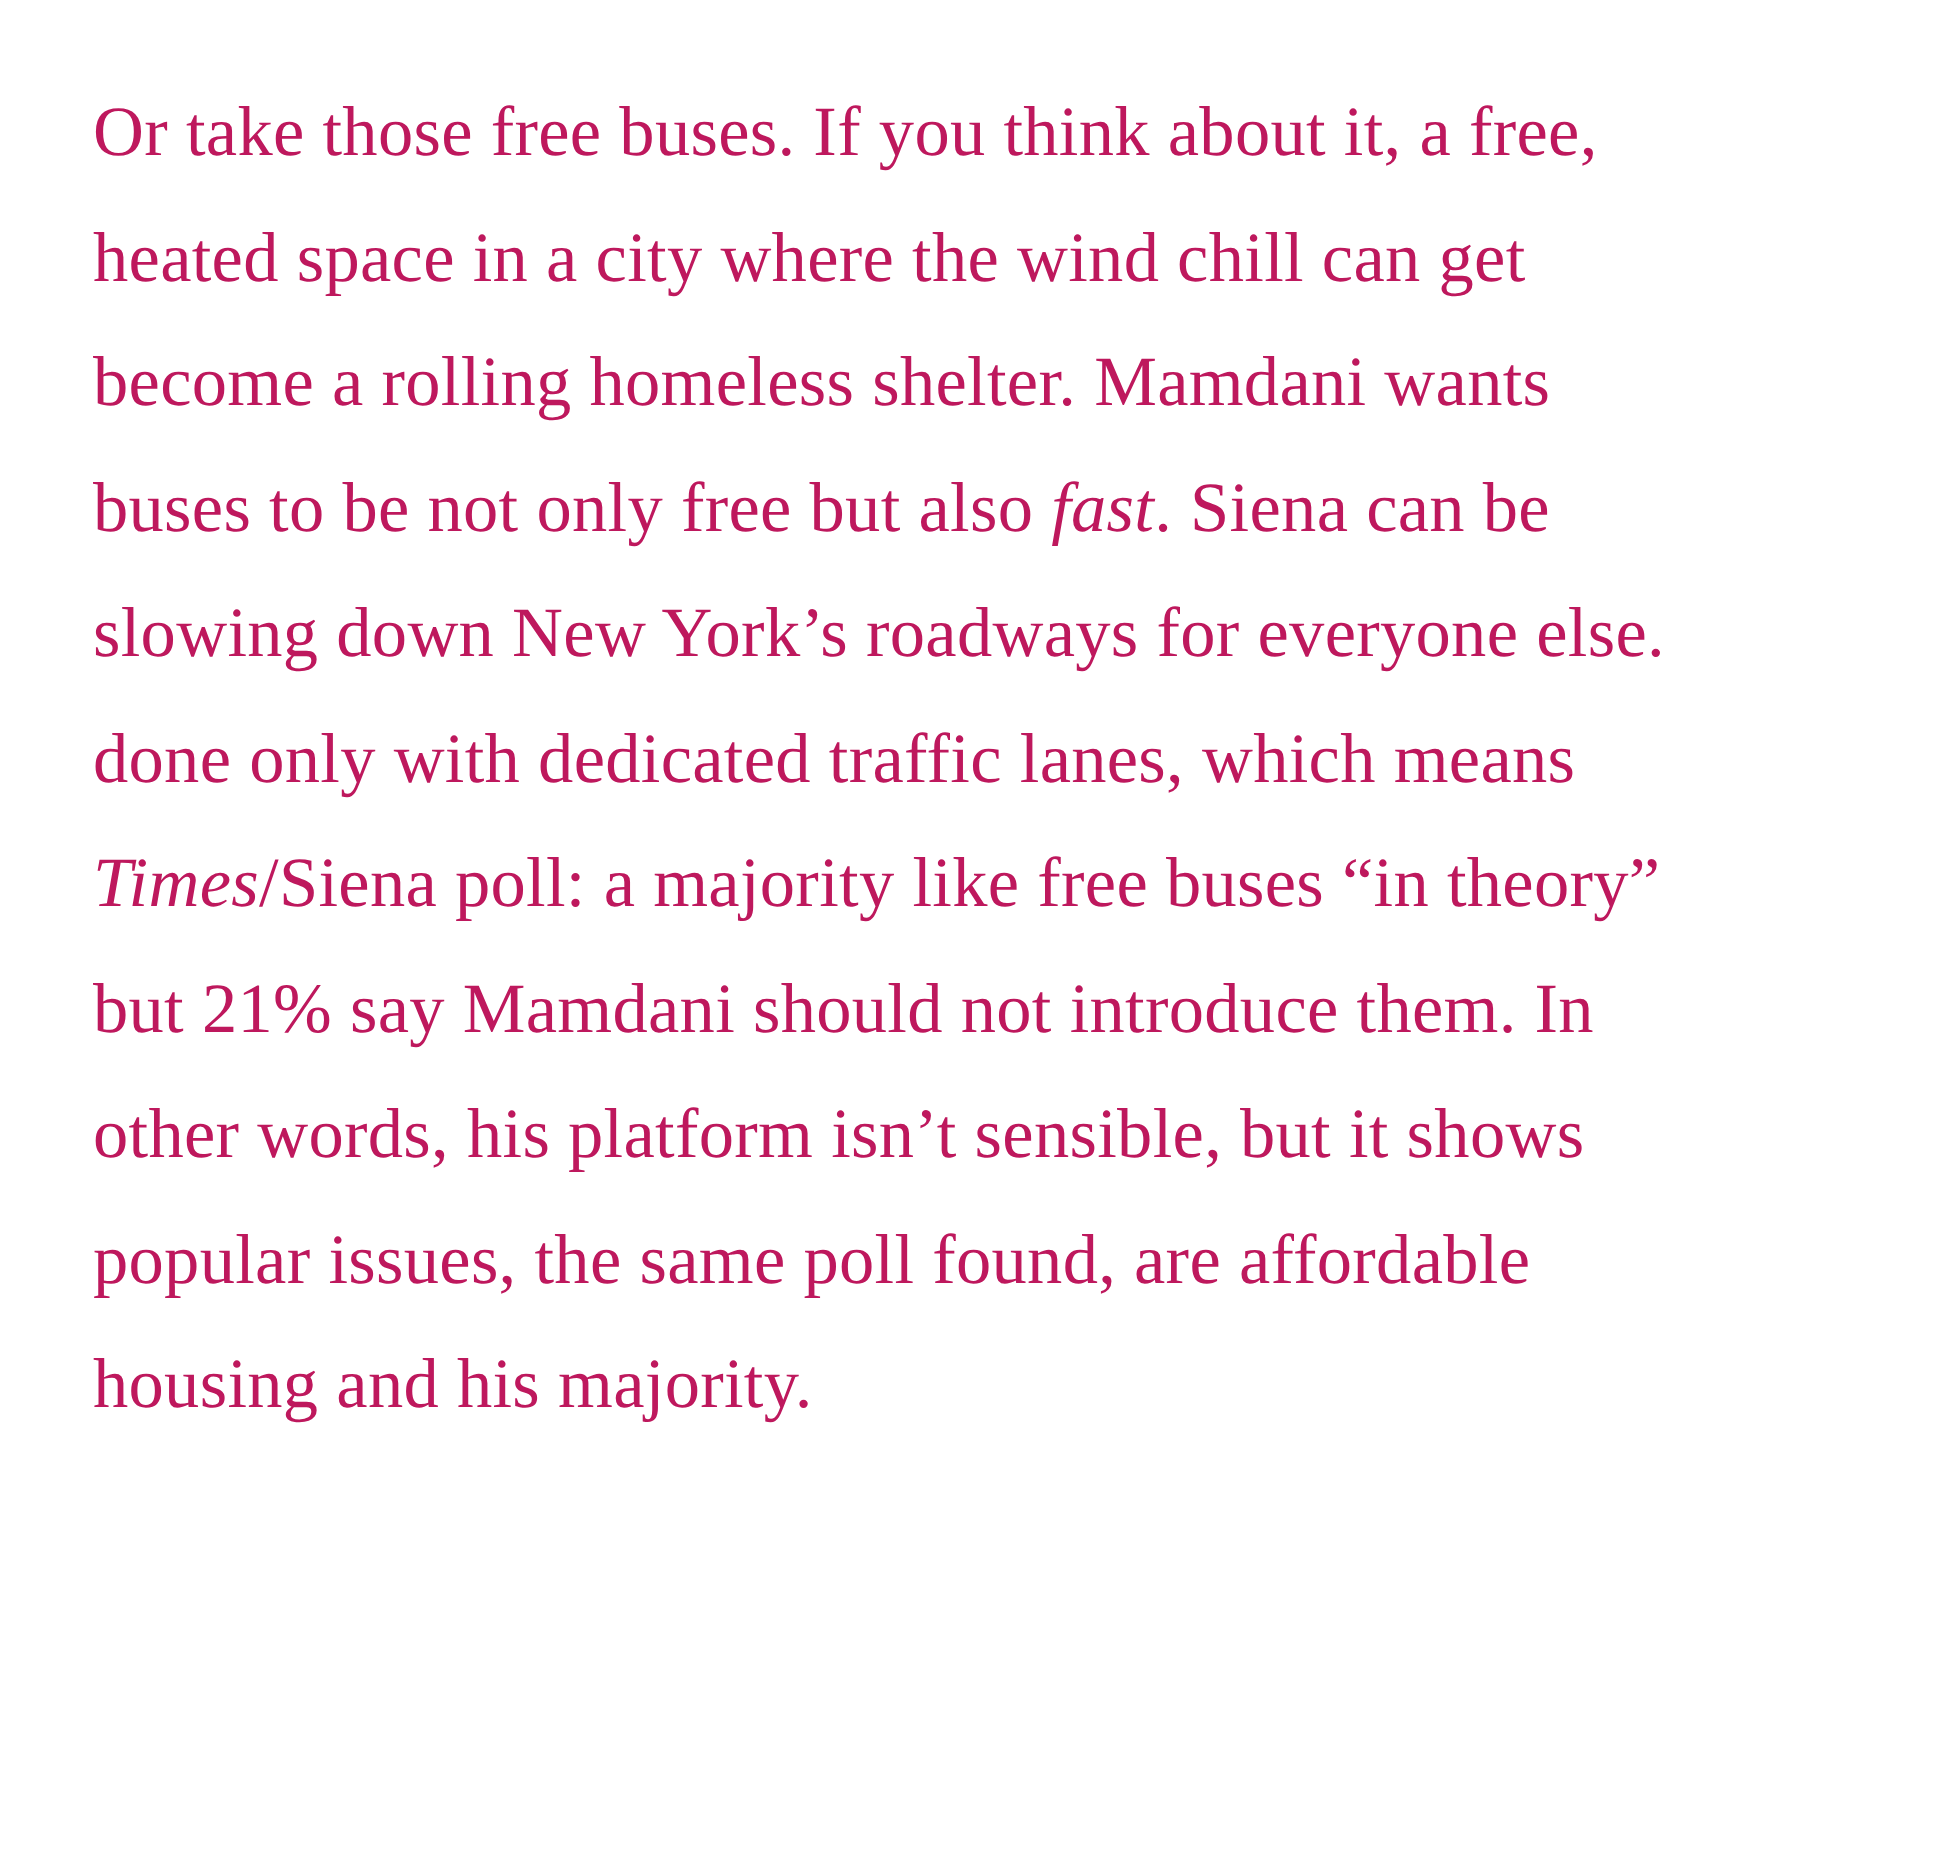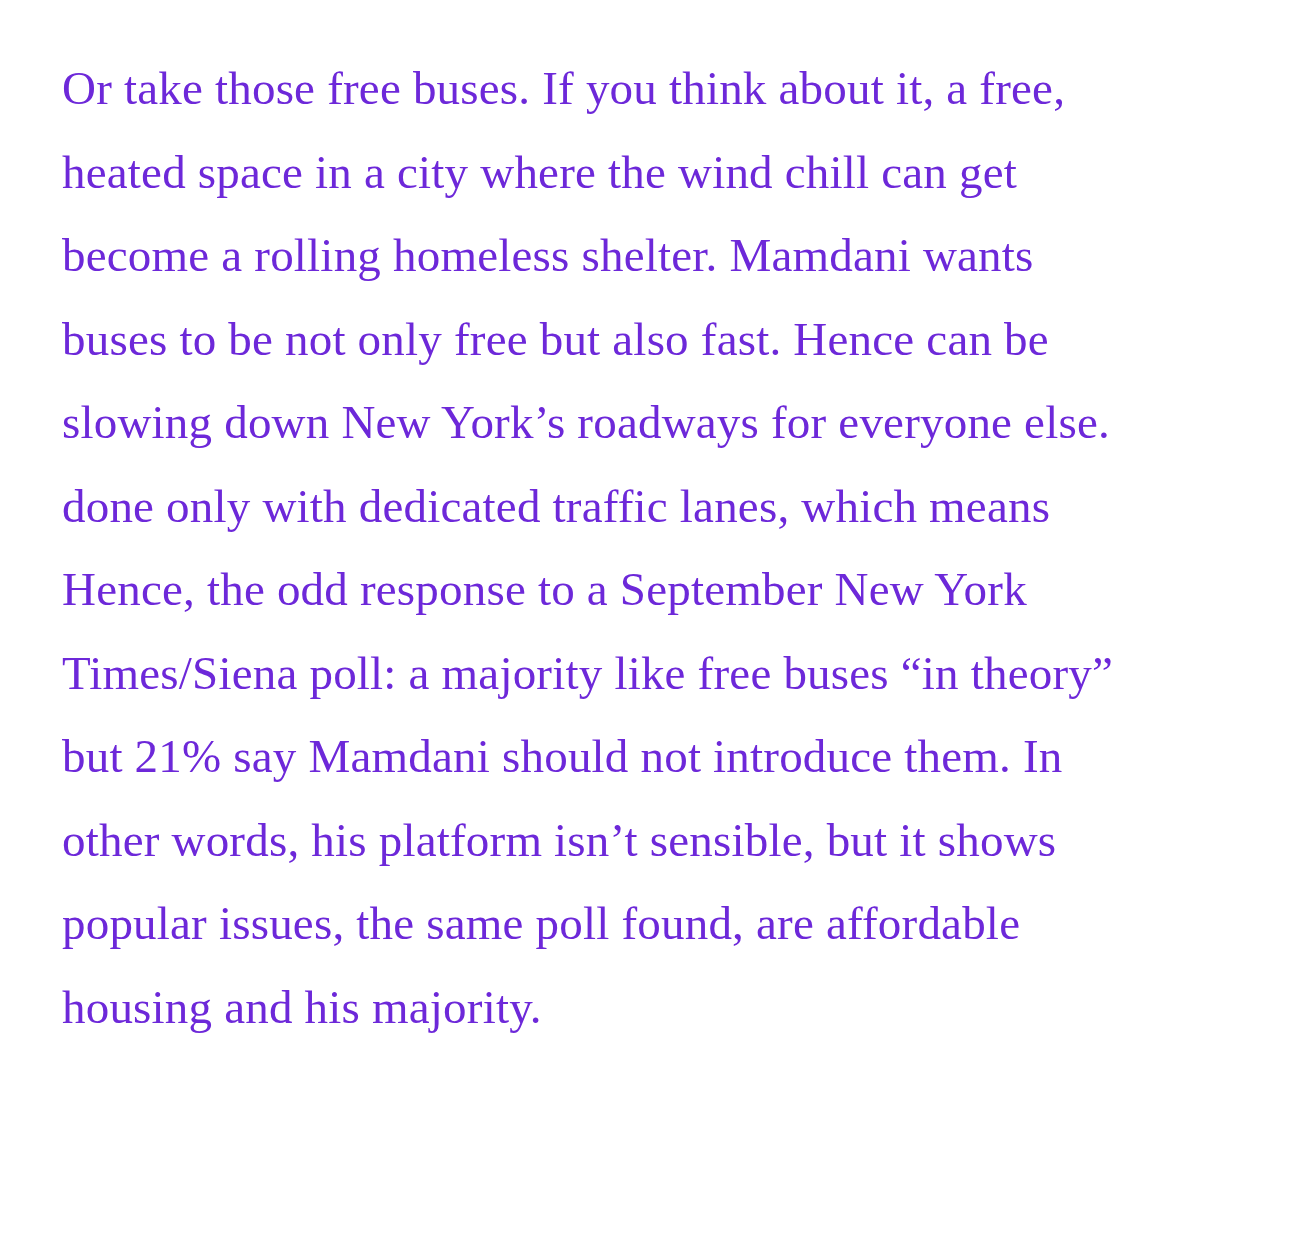--- a/index.html
+++ b/index.html
@@ -24,33 +24,33 @@
     line-height: 83.5px;
     letter-spacing: 0.2px;
     font-kerning: normal;
     text-rendering: optimizeLegibility;
   }
   .text-line {
     white-space: nowrap;
     height: 83.5px;
   }
   .seg-italic {
+    font-style: italic;
   }
 </style>
 </head>
 <body style="background: rgb(255, 255, 255);">
 
 <main>
-  <div id="paragraph" class="article-paragraph" style="color: #6d28d9;">
+  <div id="paragraph" class="article-paragraph" style="color: #be185d;">
       <div class="text-line"><span class="seg-regular">Or take those free buses. If you think about it, a free,</span></div>
       <div class="text-line"><span class="seg-regular">heated space in a city where the wind chill can get</span></div>
       <div class="text-line"><span class="seg-regular">become a rolling homeless shelter. Mamdani wants</span></div>
-      <div class="text-line"><span class="seg-regular">buses to be not only free but also </span><span class="seg-italic">fast</span><span class="seg-regular">. Hence can be</span></div>
+      <div class="text-line"><span class="seg-regular">buses to be not only free but also </span><span class="seg-italic">fast</span><span class="seg-regular">. Siena can be</span></div>
       <div class="text-line"><span class="seg-regular">slowing down New York’s roadways for everyone else.</span></div>
       <div class="text-line"><span class="seg-regular">done only with dedicated traffic lanes, which means</span></div>
-      <div class="text-line"><span class="seg-regular">Hence, the odd response to a September </span><span class="seg-italic">New York</span></div>
       <div class="text-line"><span class="seg-italic">Times</span><span class="seg-regular">/Siena poll: a majority like free buses “in theory”</span></div>
       <div class="text-line"><span class="seg-regular">but 21% say Mamdani should not introduce them. In</span></div>
       <div class="text-line"><span class="seg-regular">other words, his platform isn’t sensible, but it shows</span></div>
       <div class="text-line"><span class="seg-regular">popular issues, the same poll found, are affordable</span></div>
       <div class="text-line"><span class="seg-regular">housing and his majority.</span></div>
     </div>
 </main>
 
 </body></html>

